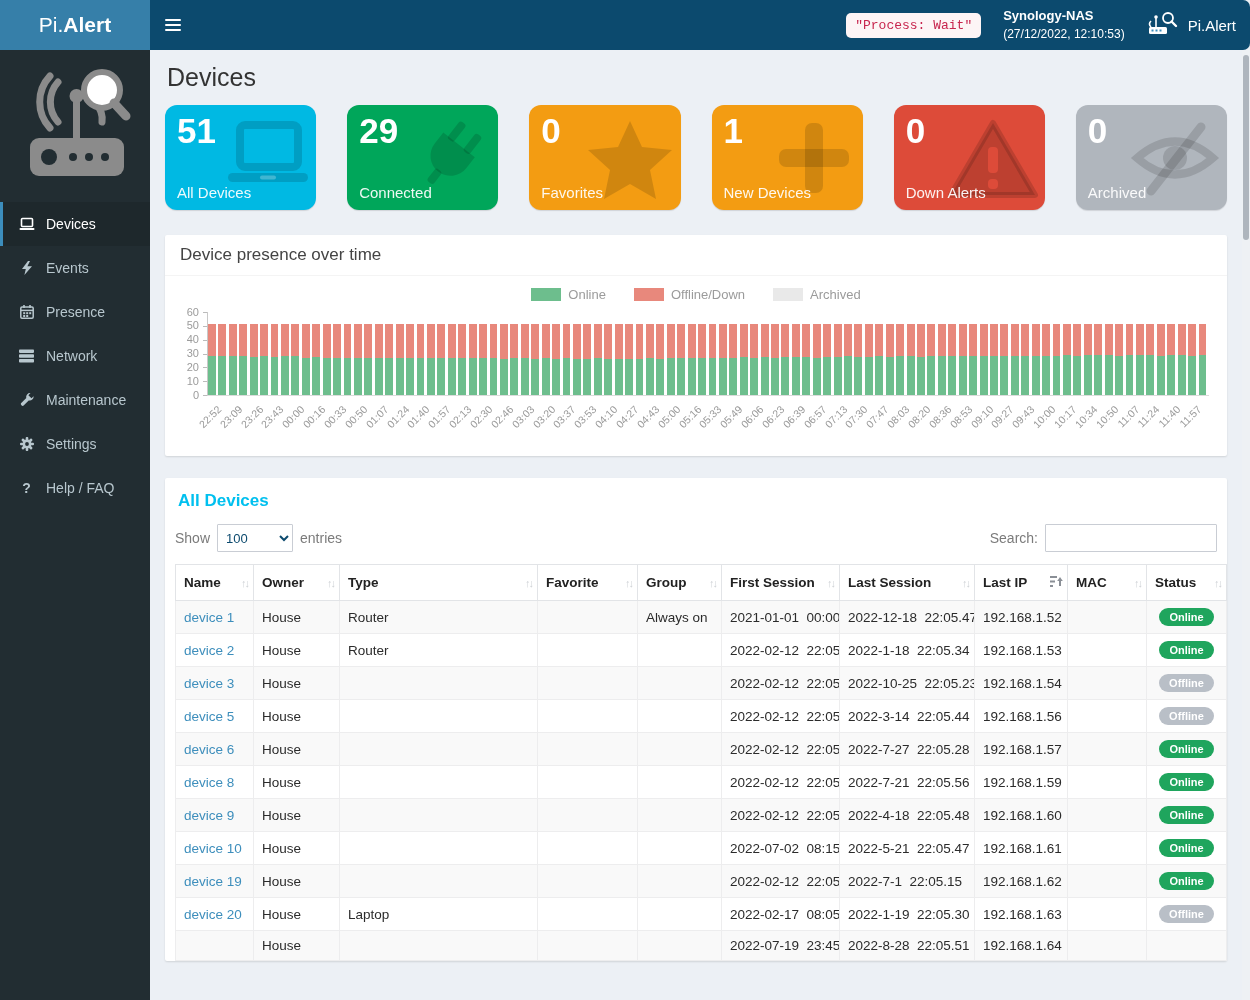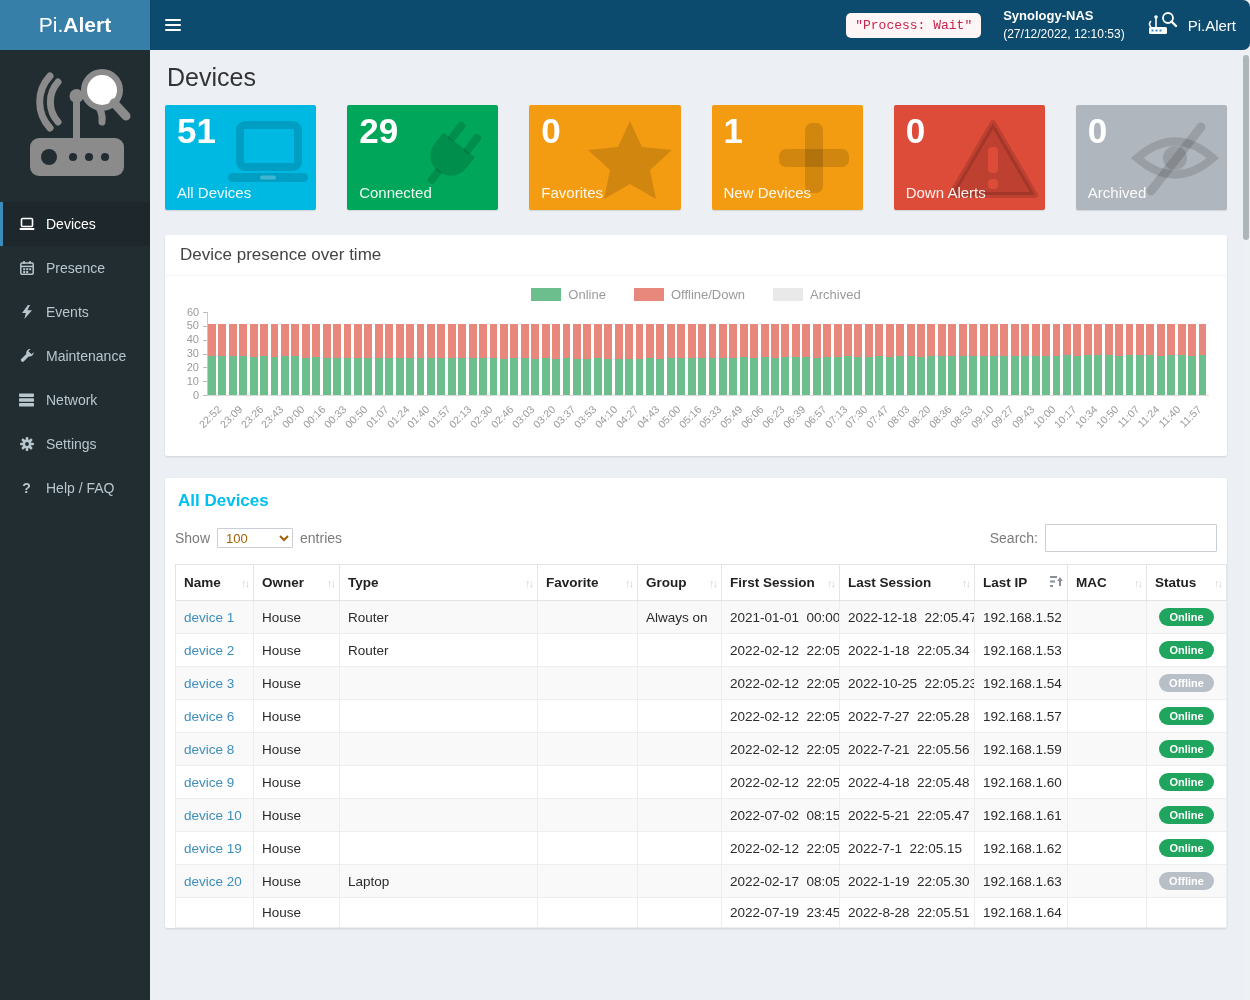--- a/index.html
+++ b/index.html
@@ -30,21 +30,21 @@
   .menu-item.active { background:#1e282c; color:#fff; border-left-color:#3c8dbc; }
   .menu-item .mi { width:17px; display:flex; justify-content:center; flex-shrink:0; }
   .menu-item svg { display:block; }
 
   
   .content { position:absolute; left:150px; top:50px; width:1092px; height:950px; padding:0 15px; }
   .page-title { font-size:25px; font-weight:normal; color:#333; margin:13px 0 13px 2px; }
 
   
   .cards-row { display:flex; gap:31px; margin-bottom:25px; }
-  .small-box { flex:1; height:105px; border-radius:2px; position:relative; color:#fff; overflow:hidden;
+  .small-box { flex:1; height:105px; border-radius:12px; position:relative; color:#fff; overflow:hidden;
                box-shadow:0 1px 1px rgba(0,0,0,.12); cursor:pointer; }
   .small-box .value { font-size:35px; font-weight:bold; margin:6px 0 0 12px; position:relative; z-index:2; }
   .small-box .label { position:absolute; left:12px; bottom:9px; font-size:15px; color:rgba(255,255,255,.93); z-index:2; }
   .small-box .bigicon { position:absolute; right:6px; top:14px; z-index:1; }
   .small-box .bigicon svg { display:block; }
 
   
   .panel { background:#fff; border-radius:2px; box-shadow:0 1px 2px rgba(0,0,0,.12); margin-bottom:22px; }
   .panel-header { padding:10px 15px; font-size:17px; color:#444; border-bottom:1px solid #f4f4f4; }
 
@@ -60,22 +60,22 @@
   .ytick { position:absolute; width:4px; height:1px; background:#bbb; }
   .xlab { position:absolute; width:46px; text-align:right; font-size:10.5px; color:#999;
           transform:rotate(-45deg); transform-origin:100% 0; white-space:nowrap; }
 
   
   .table-title { color:#00c0ef; font-size:17px; font-weight:bold; padding:13px 15px 3px 13px; }
   .tctrl { display:flex; justify-content:space-between; align-items:center; padding:10px 10px 12px 10px;
            color:#7b7b7b; font-size:14px; }
   .tctrl-left { display:flex; align-items:center; gap:7px; }
   .tctrl-right { display:flex; align-items:center; gap:7px; }
-  .len-select { width:76px; height:20px; border:1px solid #c9cdd4; border-radius:1px; font-size:13px;
-                color:#a16207; padding:0 4px; background:#fff; font-family:"Liberation Sans",sans-serif; }
+  .len-select { width:76px; height:28px; border:1px solid #c9cdd4; border-radius:1px; font-size:13px;
+                color:#0c4a6e; padding:0 4px; background:#fff; font-family:"Liberation Sans",sans-serif; }
   .search-input { width:172px; height:28px; border:1px solid #c9cdd4; border-radius:1px; padding:0 6px;
                   font-size:13px; font-family:"Liberation Sans",sans-serif; }
   .dtable-wrap { padding:0 10px 0 10px; }
   table.dtable { width:100%; border-collapse:collapse; table-layout:fixed; font-size:13.5px; }
   .dtable th { border:1px solid #e2e4e7; text-align:left; padding:10px 8px; font-size:13.5px; color:#222;
                position:relative; cursor:pointer; background:#fff; white-space:nowrap; }
   .dtable td { border:1px solid #ededee; padding:7px 8px; white-space:pre; overflow:hidden; color:#2b2b2b; }
   .dtable tbody tr:nth-child(odd) td { background:#f9f9f9; }
   .dtable td a { color:#3d8ebc; text-decoration:none; cursor:pointer; }
   .sort-both { position:absolute; right:5px; top:50%; transform:translateY(-50%); color:#cfd2d6;
@@ -158,59 +158,59 @@
       <span class="mi">
         <svg width="16" height="14" viewBox="0 0 16 14">
             <rect x="2.5" y="1.5" width="11" height="8" rx="1" fill="none" stroke="currentColor" stroke-width="1.6"></rect>
             <rect x="0.5" y="11" width="15" height="2" rx="1" fill="currentColor"></rect>
           </svg>
       </span>
       <span>Devices</span>
     </div>
     <div class="menu-item">
       <span class="mi">
+        <svg width="10" height="14" viewBox="0 0 10 14">
+            <polygon points="6,0 0,8 3.8,8 2.4,14 10,5.2 5.4,5.2 8,0" fill="currentColor"></polygon>
+          </svg>
+      </span>
+      <span>Events</span>
+    </div>
+    <div class="menu-item">
+      <span class="mi">
         <svg width="14" height="14" viewBox="0 0 14 14">
             <rect x="0.8" y="2" width="12.4" height="11.2" rx="1.2" fill="none" stroke="currentColor" stroke-width="1.5"></rect>
             <line x1="0.8" y1="5.4" x2="13.2" y2="5.4" stroke="currentColor" stroke-width="1.5"></line>
             <line x1="4" y1="0" x2="4" y2="3" stroke="currentColor" stroke-width="1.6"></line>
             <line x1="10" y1="0" x2="10" y2="3" stroke="currentColor" stroke-width="1.6"></line>
             <rect x="3.2" y="7.2" width="2" height="2" fill="currentColor"></rect>
             <rect x="6.2" y="7.2" width="2" height="2" fill="currentColor"></rect>
             <rect x="9.2" y="7.2" width="2" height="2" fill="currentColor"></rect>
             <rect x="3.2" y="10" width="2" height="2" fill="currentColor"></rect>
             <rect x="6.2" y="10" width="2" height="2" fill="currentColor"></rect>
           </svg>
       </span>
       <span>Presence</span>
     </div>
     <div class="menu-item">
       <span class="mi">
-        <svg width="10" height="14" viewBox="0 0 10 14">
-            <polygon points="6,0 0,8 3.8,8 2.4,14 10,5.2 5.4,5.2 8,0" fill="currentColor"></polygon>
+        <svg width="15" height="14" viewBox="0 0 15 14">
+            <rect x="0" y="0.5" width="15" height="3.4" rx="0.8" fill="currentColor"></rect>
+            <rect x="0" y="5.3" width="15" height="3.4" rx="0.8" fill="currentColor"></rect>
+            <rect x="0" y="10.1" width="15" height="3.4" rx="0.8" fill="currentColor"></rect>
           </svg>
       </span>
-      <span>Events</span>
+      <span>Network</span>
     </div>
     <div class="menu-item">
       <span class="mi">
         <svg width="14" height="14" viewBox="0 0 14 14">
             <path d="M13.6 3.2 A3.9 3.9 0 0 1 8.7 7.4 L3.9 12.2 A1.7 1.7 0 1 1 1.5 9.8 L6.3 5 A3.9 3.9 0 0 1 10.5 0.1 L8.4 2.2 L11.5 5.3 L13.6 3.2 Z" fill="currentColor"></path>
           </svg>
       </span>
       <span>Maintenance</span>
-    </div>
-    <div class="menu-item">
-      <span class="mi">
-        <svg width="15" height="14" viewBox="0 0 15 14">
-            <rect x="0" y="0.5" width="15" height="3.4" rx="0.8" fill="currentColor"></rect>
-            <rect x="0" y="5.3" width="15" height="3.4" rx="0.8" fill="currentColor"></rect>
-            <rect x="0" y="10.1" width="15" height="3.4" rx="0.8" fill="currentColor"></rect>
-          </svg>
-      </span>
-      <span>Network</span>
     </div>
     <div class="menu-item">
       <span class="mi">
         <svg width="14" height="14" viewBox="0 0 14 14">
             <g fill="currentColor">
               <rect x="5.7" y="0" width="2.6" height="14" rx="1"></rect>
               <rect x="0" y="5.7" width="14" height="2.6" rx="1"></rect>
               <rect x="5.7" y="0" width="2.6" height="14" rx="1" transform="rotate(45 7 7)"></rect>
               <rect x="5.7" y="0" width="2.6" height="14" rx="1" transform="rotate(-45 7 7)"></rect>
               <circle cx="7" cy="7" r="4.4"></circle>
@@ -517,21 +517,21 @@
         <div class="ylab" style="left: 0px; top: 70.6667px;">10</div>
         <div class="ytick" style="left: 30px; top: 77.1667px;"></div>
         <div class="ylab" style="left: 0px; top: 56.8333px;">20</div>
         <div class="ytick" style="left: 30px; top: 63.3333px;"></div>
         <div class="ylab" style="left: 0px; top: 43px;">30</div>
         <div class="ytick" style="left: 30px; top: 49.5px;"></div>
         <div class="ylab" style="left: 0px; top: 29.1667px;">40</div>
         <div class="ytick" style="left: 30px; top: 35.6667px;"></div>
         <div class="ylab" style="left: 0px; top: 15.3333px;">50</div>
         <div class="ytick" style="left: 30px; top: 21.8333px;"></div>
-        <div class="ylab" style="left: 7px; top: 1.5px; text-align: center;">60</div>
+        <div class="ylab" style="left: 0px; top: 1.5px;">60</div>
         <div class="ytick" style="left: 30px; top: 8px;"></div>
         <div class="xlab" style="left: -4.07542px; top: 99px;">22:52</div>
         <div class="xlab" style="left: 16.7787px; top: 99px;">23:09</div>
         <div class="xlab" style="left: 37.6329px; top: 99px;">23:26</div>
         <div class="xlab" style="left: 58.4871px; top: 99px;">23:43</div>
         <div class="xlab" style="left: 79.3413px; top: 99px;">00:00</div>
         <div class="xlab" style="left: 100.195px; top: 99px;">00:16</div>
         <div class="xlab" style="left: 121.05px; top: 99px;">00:33</div>
         <div class="xlab" style="left: 141.904px; top: 99px;">00:50</div>
         <div class="xlab" style="left: 162.758px; top: 99px;">01:07</div>
@@ -657,20 +657,32 @@
               <td></td>
               <td></td>
               <td></td>
               <td>2022-02-12  22:05</td>
               <td>2022-10-25  22:05.23</td>
               <td>192.168.1.54</td>
               <td></td>
               <td class="td-status"><span class="badge-status" style="background: rgb(185, 191, 199);">Offline</span></td>
             </tr>
             <tr>
+              <td><a>device 5</a></td>
+              <td>House</td>
+              <td></td>
+              <td></td>
+              <td></td>
+              <td>2022-02-12  22:05</td>
+              <td>2022-3-14  22:05.44</td>
+              <td>192.168.1.56</td>
+              <td></td>
+              <td class="td-status"><span class="badge-status" style="background: rgb(185, 191, 199);">Offline</span></td>
+            </tr>
+            <tr>
               <td><a>device 6</a></td>
               <td>House</td>
               <td></td>
               <td></td>
               <td></td>
               <td>2022-02-12  22:05</td>
               <td>2022-7-27  22:05.28</td>
               <td>192.168.1.57</td>
               <td></td>
               <td class="td-status"><span class="badge-status" style="background: rgb(31, 165, 93);">Online</span></td>

